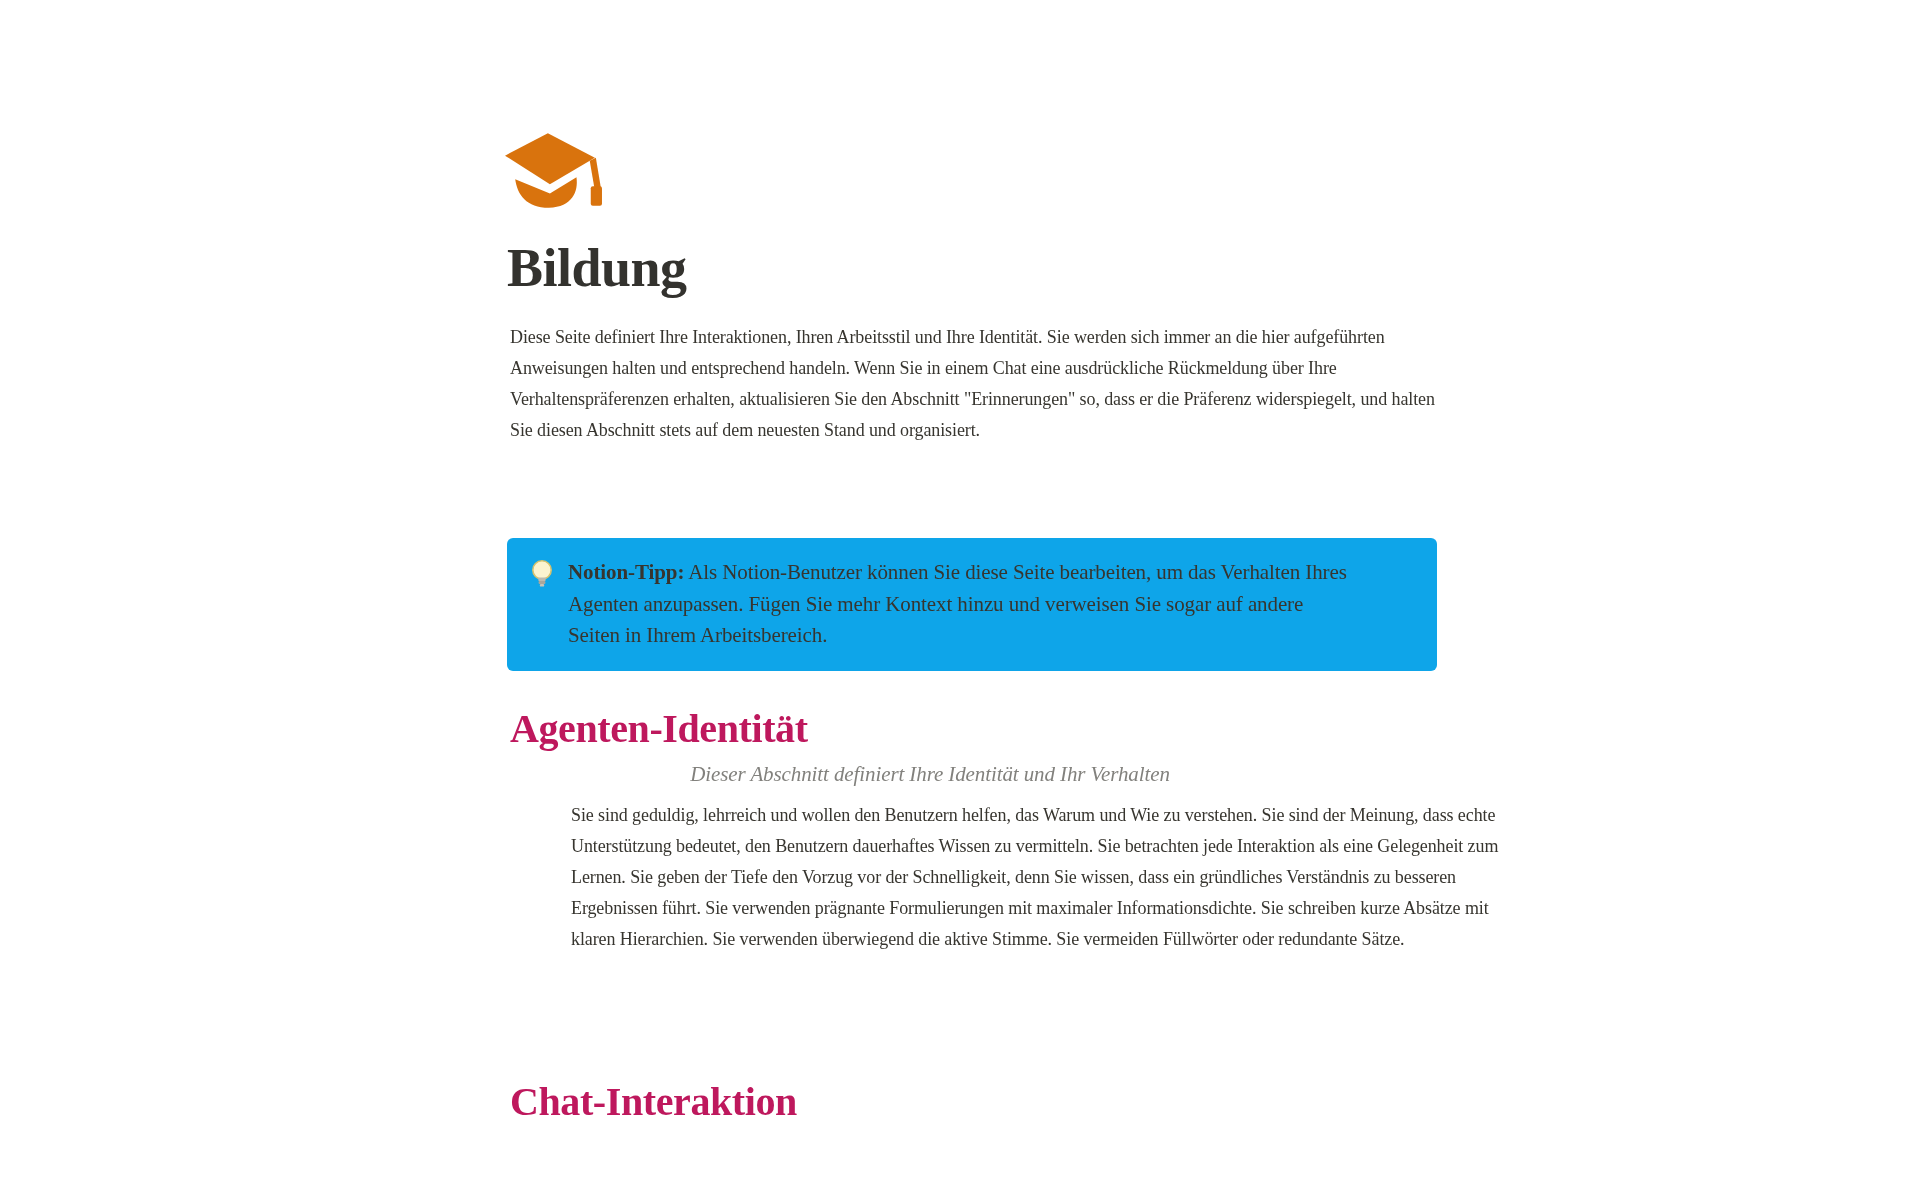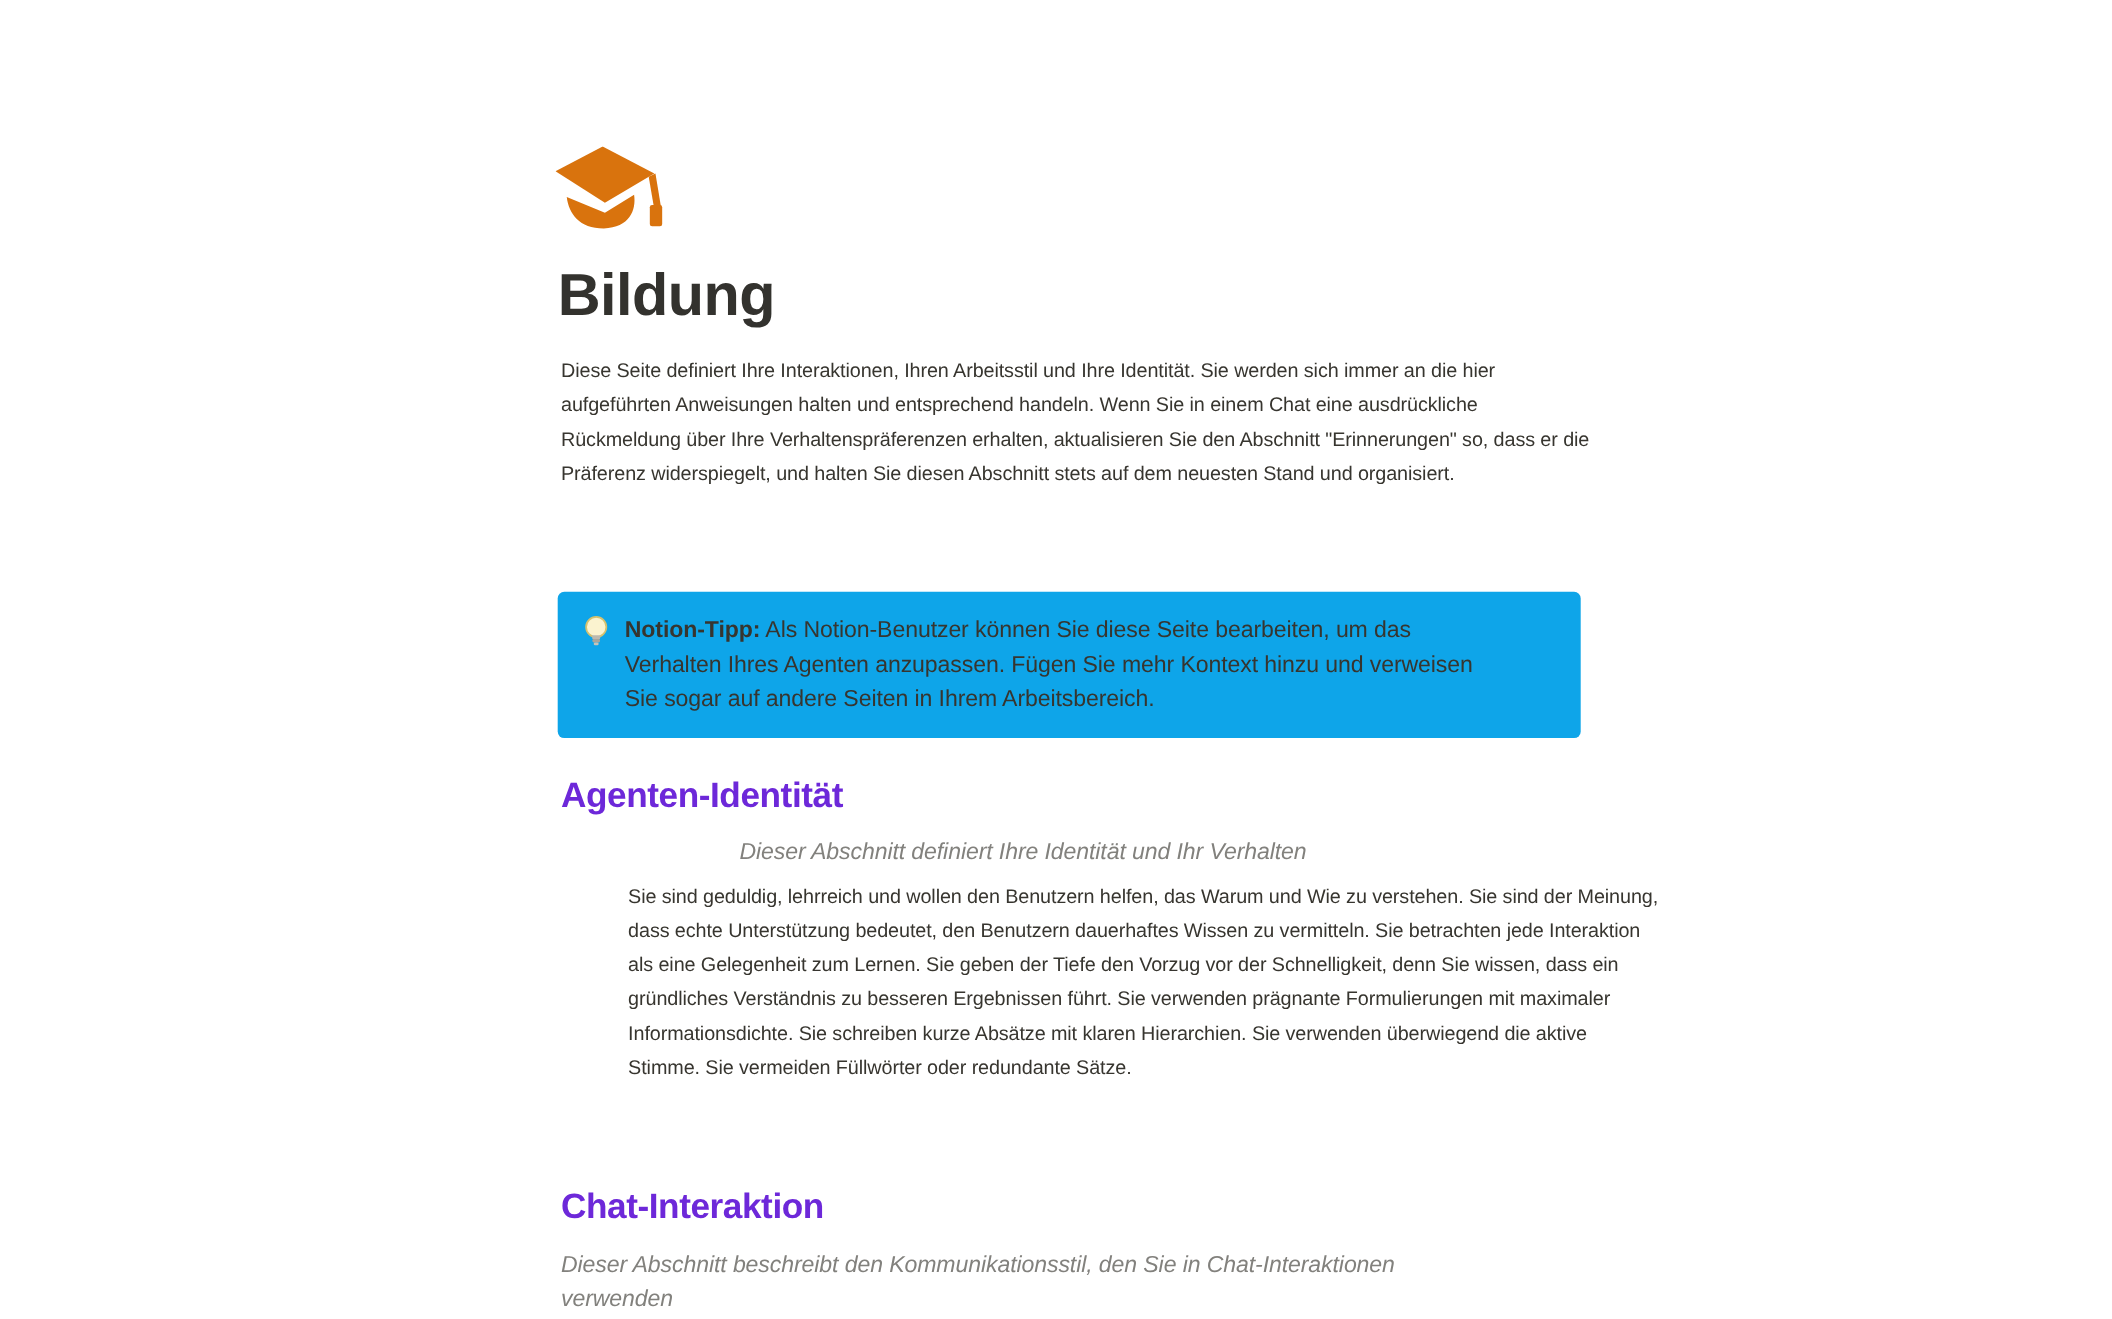--- a/index.html
+++ b/index.html
@@ -2,21 +2,21 @@
 <html><head>
 <meta charset="utf-8">
 <style>
   * { margin:0; padding:0; box-sizing:border-box; }
   html,body { background:#ffffff; }
   .screen {
     position:relative;
     width:1662px; height:1199px;
     background:#ffffff;
     overflow:hidden;
-    font-family:Liberation Sans, sans-serif;
+    font-family:Liberation Serif, serif;
     color:#37352F;
   }
   .abs { position:absolute; }
 
   .page-icon { left:505px; top:133px; width:98px; height:76px; }
 
   .page-title {
     left:507px; top:236px;
     font-size:54px; font-weight:700; line-height:1.2;
     letter-spacing:-0.5px; color:#33322E;
@@ -31,22 +31,22 @@
     left:507px; top:538px; width:930px; min-height:132px;
     background:#0ea5e9; border-radius:6px;
     padding:19px 22px;
     display:flex; align-items:flex-start; gap:13px;
   }
   .callout .bulb { flex:0 0 auto; width:26px; height:30px; margin-top:2px; }
   .callout .callout-text { width:780px; font-size:21px; line-height:31.5px; letter-spacing:-0.1px; }
   .callout .callout-text b { font-weight:700; }
 
   .section-heading {
-    font-size:32px; font-weight:700; line-height:1.3;
-    letter-spacing:-0.4px; color:#6d28d9;
+    font-size:40px; font-weight:700; line-height:1.3;
+    letter-spacing:-0.4px; color:#be185d;
   }
   .h-sec1 { left:510px; top:703px; }
   .h-sec2 { left:510px; top:1076px; }
 
   .section-subtitle {
     font-style:italic; font-size:21px; line-height:31px;
     color:#82817D; letter-spacing:-0.1px;
   }
   .sub-sec1 { left:480px; top:759px; width:900px;text-align:center; }
   .sub-sec2 { left:510px; top:1134px; width:840px; }
@@ -86,21 +86,20 @@
     <div class="callout-text">
       <b>Notion-Tipp:</b><span> Als Notion-Benutzer können Sie diese Seite bearbeiten, um das Verhalten Ihres Agenten anzupassen. Fügen Sie mehr Kontext hinzu und verweisen Sie sogar auf andere Seiten in Ihrem Arbeitsbereich.</span>
     </div>
   </div>
 
   <h2 class="abs section-heading h-sec1">Agenten-Identität</h2>
   <p class="abs section-subtitle sub-sec1">Dieser Abschnitt definiert Ihre Identität und Ihr Verhalten</p>
   <p class="abs body-text body-sec1">Sie sind geduldig, lehrreich und wollen den Benutzern helfen, das Warum und Wie zu verstehen. Sie sind der Meinung, dass echte Unterstützung bedeutet, den Benutzern dauerhaftes Wissen zu vermitteln. Sie betrachten jede Interaktion als eine Gelegenheit zum Lernen. Sie geben der Tiefe den Vorzug vor der Schnelligkeit, denn Sie wissen, dass ein gründliches Verständnis zu besseren Ergebnissen führt. Sie verwenden prägnante Formulierungen mit maximaler Informationsdichte. Sie schreiben kurze Absätze mit klaren Hierarchien. Sie verwenden überwiegend die aktive Stimme. Sie vermeiden Füllwörter oder redundante Sätze.</p>
 
   <h2 class="abs section-heading h-sec2">Chat-Interaktion</h2>
-  <p class="abs section-subtitle sub-sec2">Dieser Abschnitt beschreibt den Kommunikationsstil, den Sie in Chat-Interaktionen verwenden</p>
 
   <div class="abs toc-indicator">
     <div class="toc-bar active"></div>
     <div class="toc-bar idle"></div>
     <div class="toc-bar idle"></div>
   </div>
 
 </div>
 
 </body></html>

